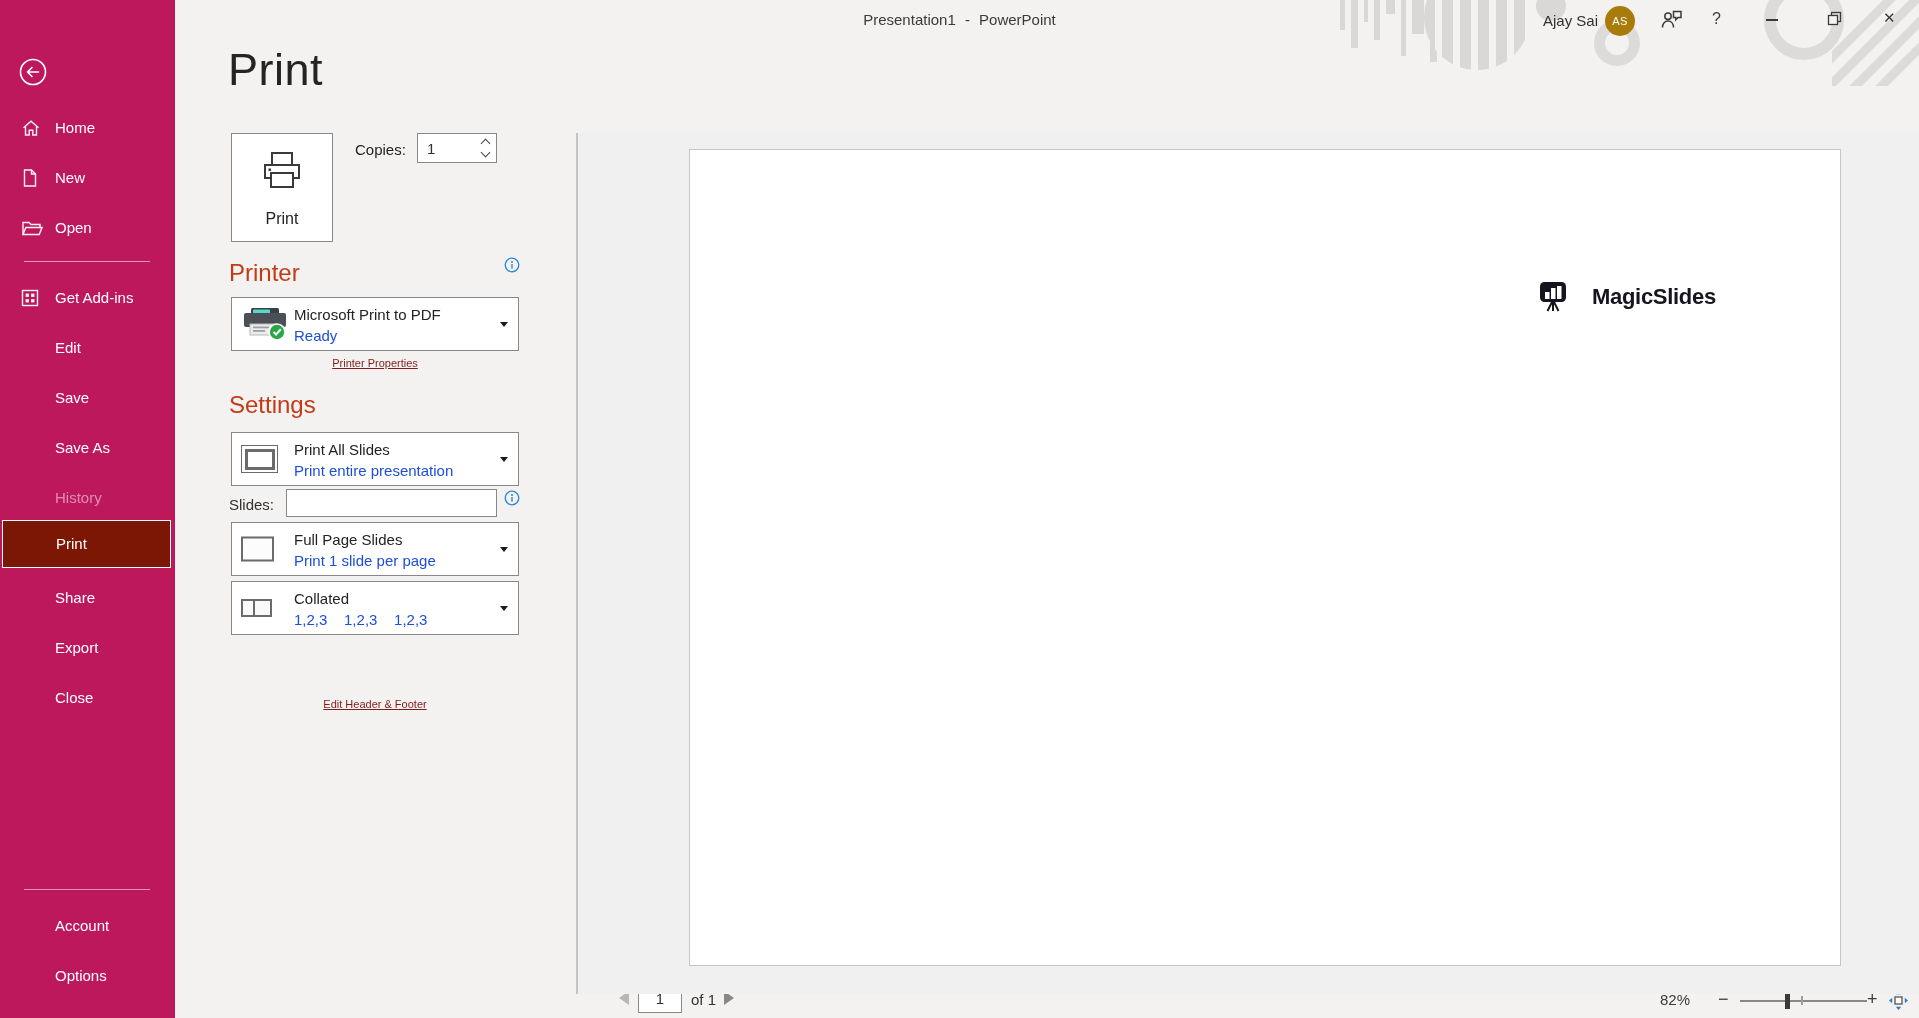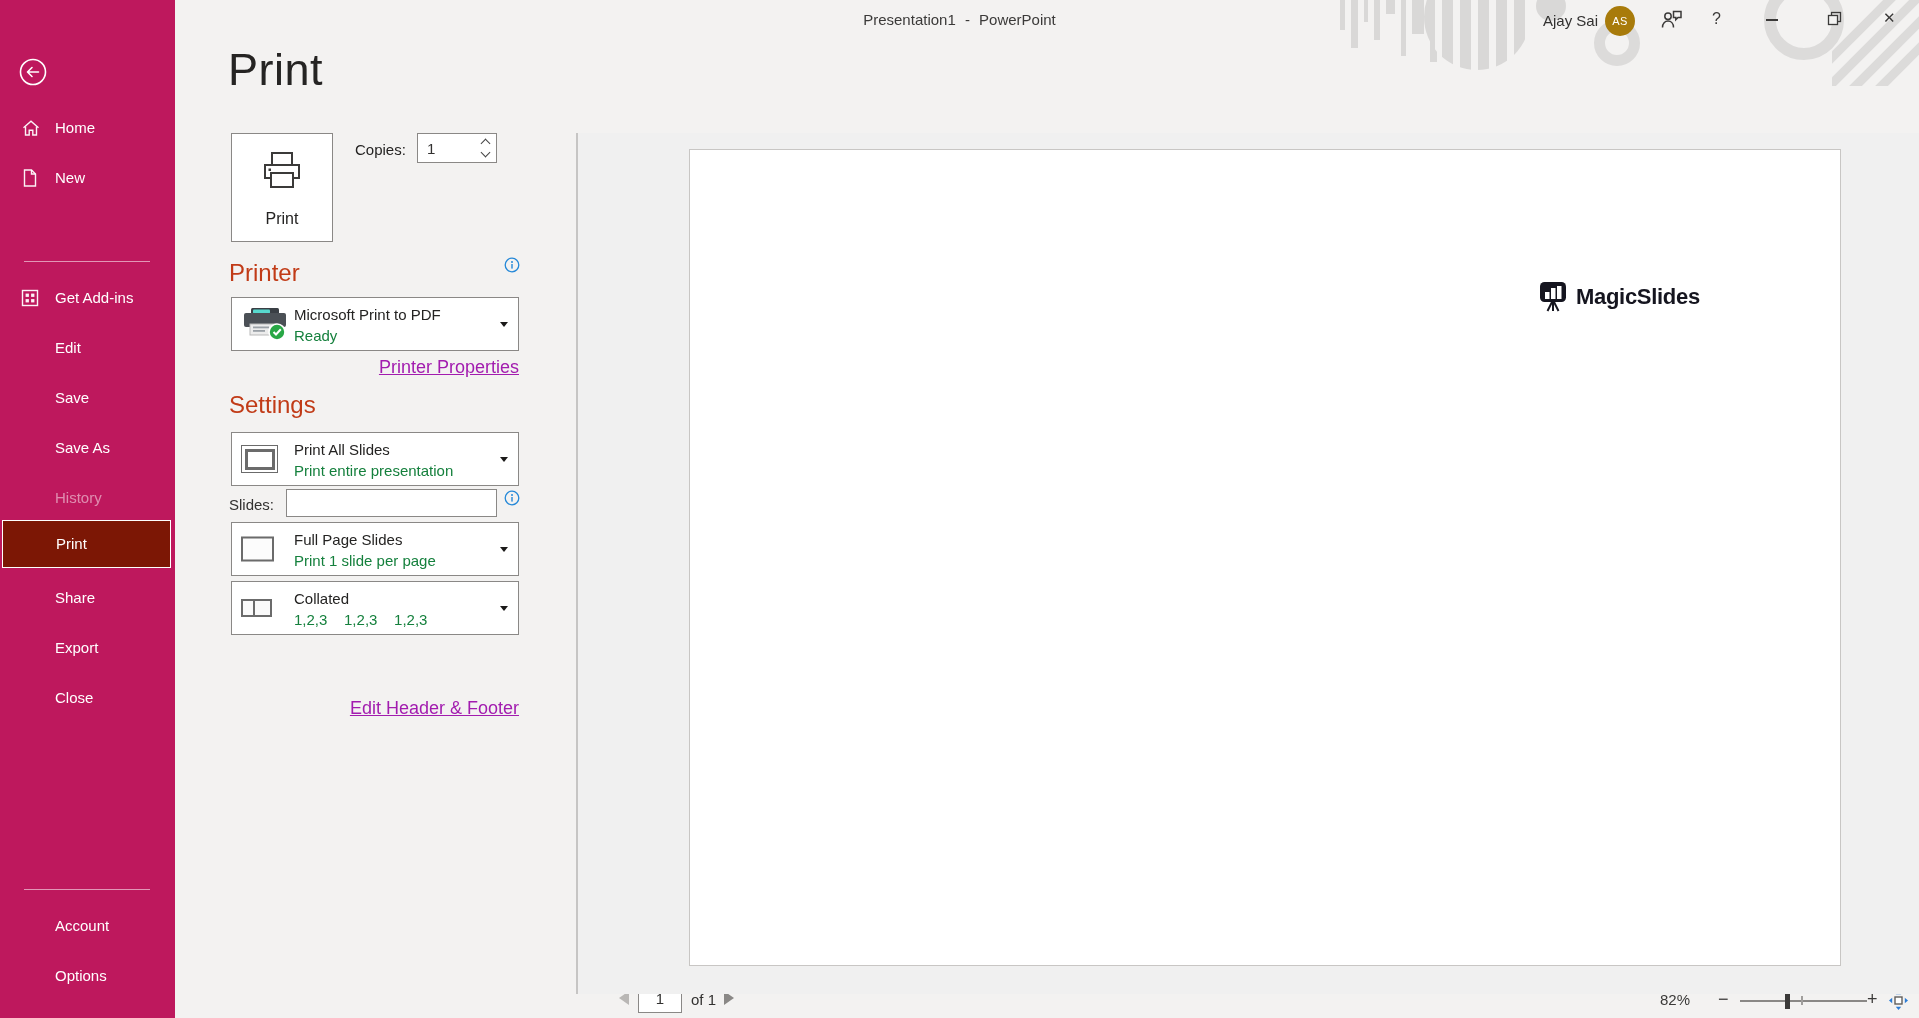--- a/index.html
+++ b/index.html
@@ -48,28 +48,28 @@
   .big-print-btn .lbl { position:absolute; left:0; right:0; bottom:13px; font-size:16px; color:#242322; }
   .copies-label { position:absolute; left:355px; top:141px; font-size:15px; color:#242322; }
   .spinner { position:absolute; left:417px; top:133px; width:80px; height:30px; background:#fff; border:1px solid #8a8886; }
   .spinner input { position:absolute; left:0; top:0; width:58px; height:28px; border:none; outline:none;
     font-size:15px; padding-left:9px; font-family:inherit; color:#323130; background:transparent; }
   .chev { position:absolute; right:7px; width:7px; height:7px; border-left:1.6px solid #444; border-top:1.6px solid #444; }
   .chev.up { top:6px; transform:rotate(45deg); }
   .chev.dn { bottom:6px; transform:rotate(225deg); }
 
   .section-h { position:absolute; left:229px; font-size:24px; color:#c13b17;text-align:center; }
-  .link { position:absolute; left:231px; width:288px; text-align:right; font-size:18px; color:#a21caf;
+  .link { position:absolute; left:231px; width:288px; text-align:center; font-size:11px; color:#7f1d1d;
     text-decoration:underline; cursor:pointer; }
 
   .dd { position:absolute; left:231px; width:288px; height:54px; background:#fff; border:1px solid #8a8886; }
   .dd .ddicon { position:absolute; left:9px; top:50%; transform:translateY(-50%); }
   .dd .ddtext { position:absolute; left:62px; top:5px; }
   .dd .l1 { display:block; font-size:15px; color:#242322; line-height:23px; }
-  .dd .l2 { display:block; font-size:15px; color:#15803d; line-height:20px; white-space:pre; }
+  .dd .l2 { display:block; font-size:15px; color:#1d4ed8; line-height:20px; white-space:pre; }
   .dd.single .ddtext { top:50%; transform:translateY(-50%); }
   .caret { position:absolute; right:10px; top:50%; margin-top:-2px; width:0; height:0;
     border-left:4.5px solid transparent; border-right:4.5px solid transparent; border-top:5.5px solid #1b1a19; }
 
   .icon-allslides { width:37px; height:28px; border:1px solid #6b6b6b; padding:2.5px; background:#fff; }
   .icon-allslides i { display:block; width:100%; height:100%; border:3px solid #6b6b6b; background:#fff; }
   .icon-fullpage { width:33px; height:25px; border:2px solid #6b6b6b; background:#fcfcfc; }
   .icon-collated { display:flex; }
   .icon-collated i { display:block; height:18px; border:2px solid #6b6b6b; background:#fafafa; }
   .icon-collated i.p1 { width:14px; }
@@ -80,21 +80,21 @@
   .slides-label { position:absolute; left:229px; top:496px; font-size:15px; color:#323130; }
   .slides-input { position:absolute; left:286px; top:489px; width:211px; height:28px; border:1px solid #8a8886;
     background:#fff; font-size:15px; padding:0 6px; font-family:inherit; outline:none; }
   .info-badge { position:absolute; }
 
   
   .preview { position:absolute; left:577px; top:133px; width:1342px; height:861px; background:#f0f0f0; z-index:1; }
   .pane-divider { position:absolute; left:576px; top:133px; width:1.5px; height:861px; background:#c6c5c4; z-index:2; }
   .slide { position:absolute; left:689px; top:149px; width:1152px; height:817px; background:#fff; border:1px solid #c8c6c4; z-index:1; }
   .slide-logo { position:absolute; left:1538px; top:281px; display:flex; align-items:center; gap:8px; z-index:2; }
-  .slide-logo .logo-text { font-size:22px; font-weight:700; color:#15151f; letter-spacing:-0.3px; }
+  .slide-logo .logo-text { font-size:22px; font-weight:700; color:#15151f; letter-spacing:-0.3px;margin-left:16px; }
 
   
   .nav-arrow { position:absolute; width:0; height:0; border-top:7px solid transparent; border-bottom:7px solid transparent; }
   .nav-arrow.prev { left:619px; top:991px; border-right:10px solid #b9b7b5; }
   .nav-arrow.next { left:724px; top:991px; border-left:10px solid #8a8886; }
   .page-input { position:absolute; left:638px; top:984px; width:44px; height:29px; border:1px solid #8a8886;
     background:#fff; text-align:center; font-size:15px; font-family:inherit; outline:none; color:#323130; }
   .page-of { position:absolute; left:691px; top:991px; font-size:15px; color:#323130; }
   .zoom-pct { position:absolute; left:1660px; top:991px; width:38px; font-size:15px; color:#3b3a39; }
   .zoom-minus { position:absolute; left:1718px; top:989px; font-size:18px; color:#3b3a39; }
@@ -161,20 +161,27 @@
       </svg>
       <span>Home</span>
     </div>
     <div class="nav-item" style="top:153px">
       <svg class="nav-icon" width="18" height="20" viewBox="0 0 18 20" fill="none" stroke="rgba(255,255,255,0.95)" stroke-width="1.4">
         <path d="M3.5 2 H10.5 L14.5 6 V18 H3.5 Z"></path>
           <path d="M10.5 2 V6 H14.5"></path>
       </svg>
       <span>New</span>
     </div>
+    <div class="nav-item" style="top:203px">
+      <svg class="nav-icon" width="22" height="18" viewBox="0 0 22 18" fill="none" stroke="rgba(255,255,255,0.95)" stroke-width="1.4">
+        <path d="M2 15.5 V3.5 H8 L10 5.5 H19 V8.5"></path>
+        <path d="M2 15.5 L4.8 8.5 H21 L18.2 15.5 Z"></path>
+      </svg>
+      <span>Open</span>
+    </div>
 
     <div class="nav-divider" style="top:261px"></div>
 
     <div class="nav-item" style="top:273px">
       <svg class="nav-icon" width="18" height="18" viewBox="0 0 18 18" fill="none" stroke="rgba(255,255,255,0.95)" stroke-width="1.4">
         <rect x="1.5" y="1.5" width="15" height="15"></rect>
         <rect x="4.6" y="4.6" width="3.3" height="3.3" fill="rgba(255,255,255,0.95)" stroke="none"></rect>
         <rect x="10.1" y="4.6" width="3.3" height="3.3" fill="rgba(255,255,255,0.95)" stroke="none"></rect>
         <rect x="4.6" y="10.1" width="3.3" height="3.3" fill="rgba(255,255,255,0.95)" stroke="none"></rect>
         <rect x="10.1" y="10.1" width="3.3" height="3.3" fill="rgba(255,255,255,0.95)" stroke="none"></rect>

